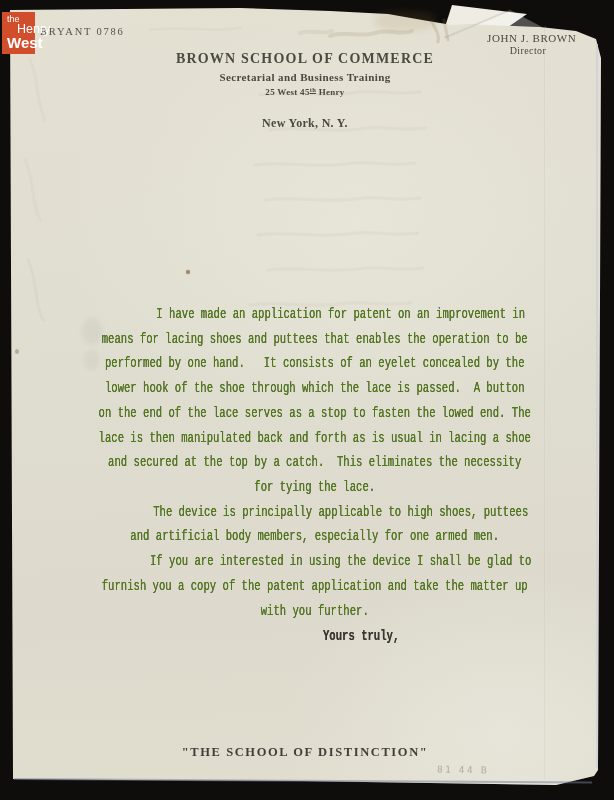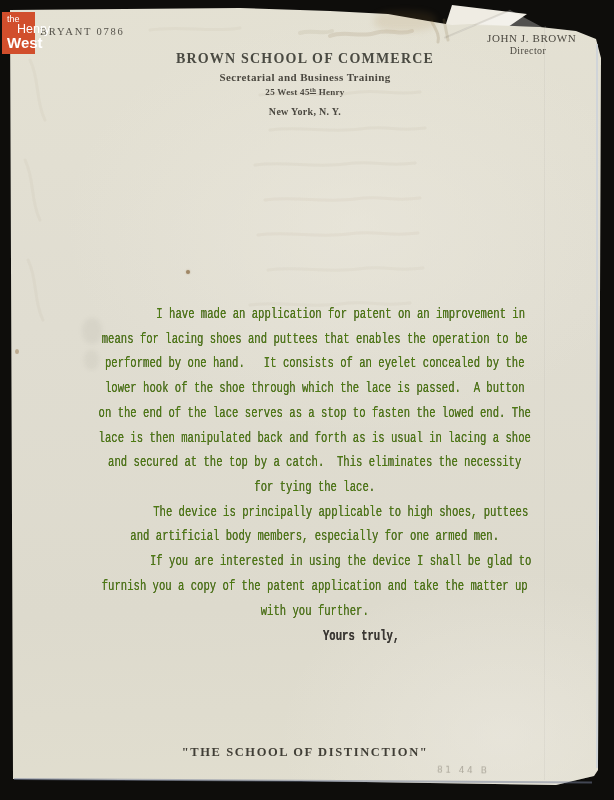--- a/index.html
+++ b/index.html
@@ -65,21 +65,21 @@
   
   .head-center{position:absolute;left:10px;width:590px;text-align:center;color:#4b4840;}
   .phone{
     position:absolute;left:40px;top:26px;font-size:10.5px;letter-spacing:1.8px;
     color:#55524a;
   }
   .school-name{top:51px;font-size:14px;font-weight:bold;letter-spacing:1.2px;color:#4a4a42;}
   .tagline{top:71px;font-size:11px;font-weight:bold;letter-spacing:.4px;}
   .addr{top:86px;font-size:9px;font-weight:bold;letter-spacing:.3px;}
   .addr .sup{font-size:6.5px;vertical-align:3px;text-decoration:underline;}
-  .city{top:106px;font-size:10px;font-weight:bold;letter-spacing:.3px;}
+  .city{top:116px;font-size:12px;font-weight:bold;letter-spacing:.3px;}
   .director-name{position:absolute;left:487px;top:32px;font-size:11px;letter-spacing:.6px;color:#4b4840;}
   .director-title{position:absolute;left:488px;top:45px;width:80px;text-align:center;font-size:10px;letter-spacing:.4px;color:#4b4840;}
   
   .letter-body{position:absolute;left:98px;top:306px;color:#4d7c0f;text-align:center;}
   .tline{
     height:24.72px;white-space:pre;
     font-family:"Liberation Mono", monospace;font-size:10.6px;line-height:13px;
     transform:scaleY(1.38);transform-origin:0 0;
     text-shadow:0 0 .5px rgba(58,55,51,.85);
   }

